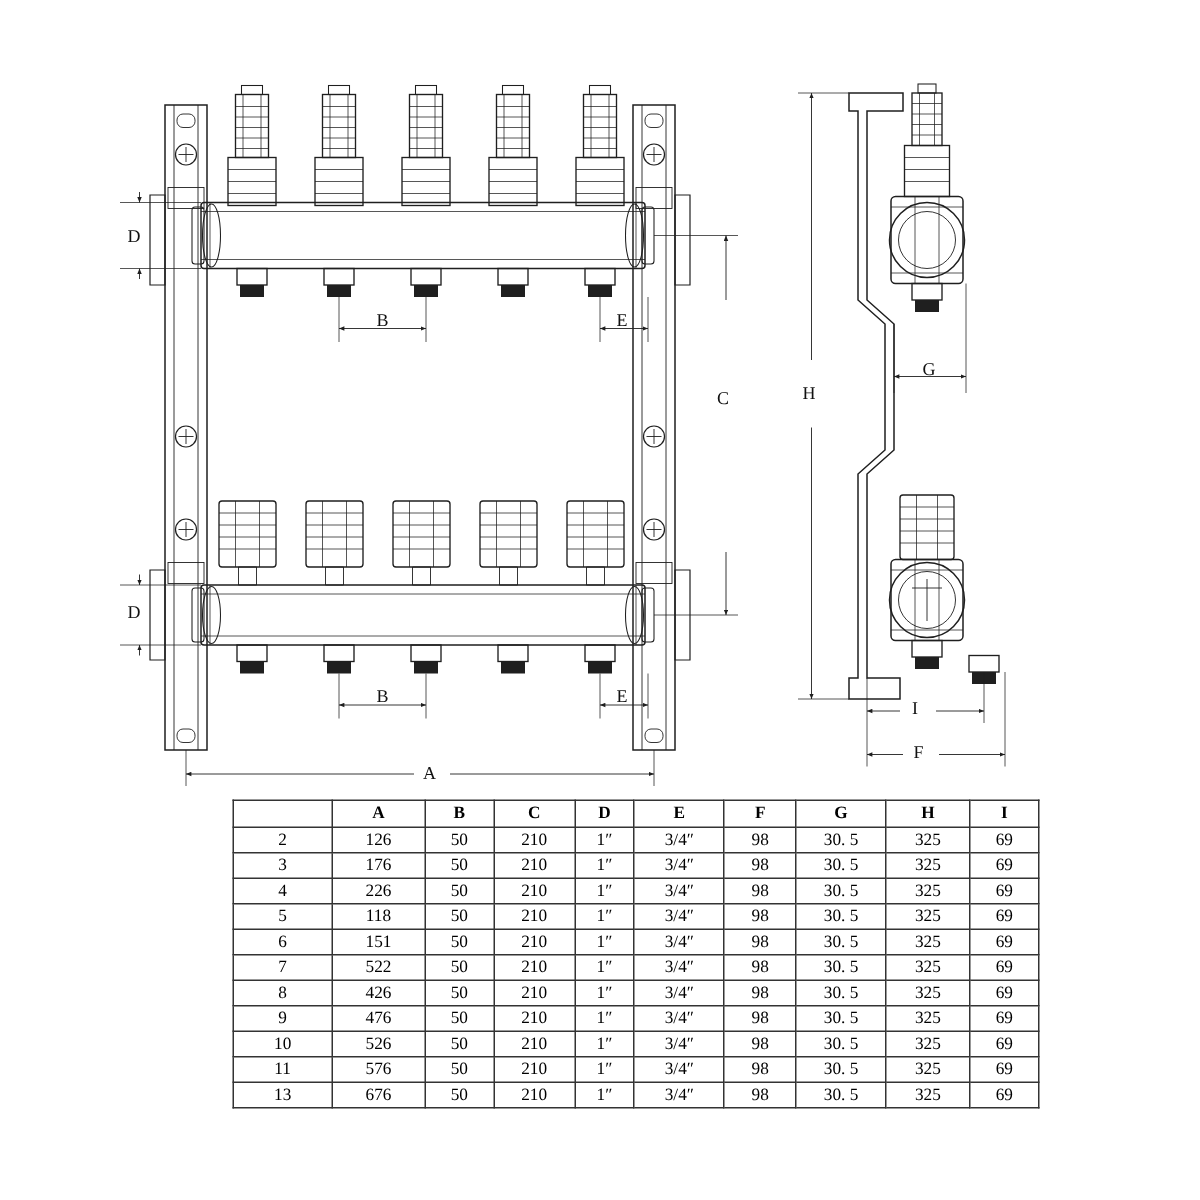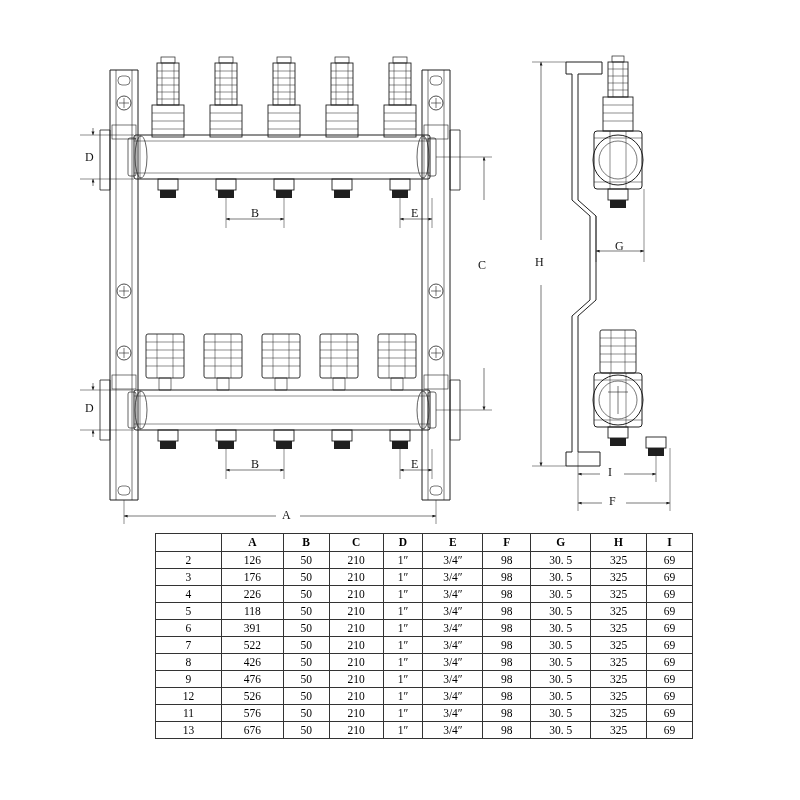--- a/index.html
+++ b/index.html
@@ -418,21 +418,21 @@
           <td>210</td>
           <td>1″</td>
           <td>3/4″</td>
           <td>98</td>
           <td>30. 5</td>
           <td>325</td>
           <td>69</td>
         </tr>
         <tr>
           <td>6</td>
-          <td>391</td>
+          <td>151</td>
           <td>50</td>
           <td>210</td>
           <td>1″</td>
           <td>3/4″</td>
           <td>98</td>
           <td>30. 5</td>
           <td>325</td>
           <td>69</td>
         </tr>
         <tr>
@@ -465,21 +465,21 @@
           <td>50</td>
           <td>210</td>
           <td>1″</td>
           <td>3/4″</td>
           <td>98</td>
           <td>30. 5</td>
           <td>325</td>
           <td>69</td>
         </tr>
         <tr>
-          <td>12</td>
+          <td>10</td>
           <td>526</td>
           <td>50</td>
           <td>210</td>
           <td>1″</td>
           <td>3/4″</td>
           <td>98</td>
           <td>30. 5</td>
           <td>325</td>
           <td>69</td>
         </tr>

